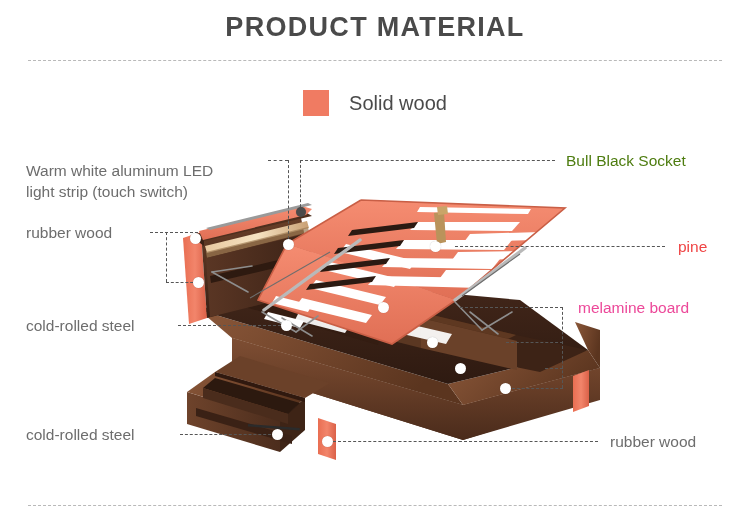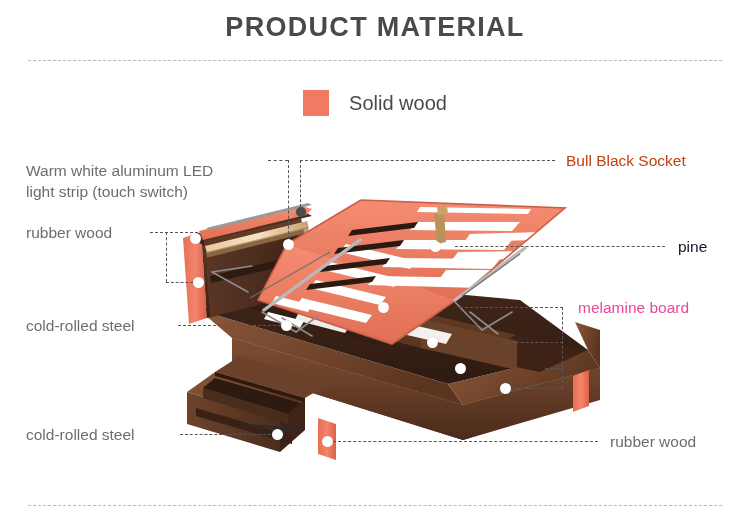--- a/index.html
+++ b/index.html
@@ -327,21 +327,21 @@
 
   <div class="callout left" style="left: 26px; top: 160px; width: 240px; color: rgb(109, 109, 109);">Warm white aluminum LED
 light strip (touch switch)</div>
 
   <div class="callout left" style="left: 26px; top: 222px; width: 130px; color: rgb(109, 109, 109);">rubber wood</div>
 
   <div class="callout left" style="left: 26px; top: 315px; width: 160px; color: rgb(109, 109, 109);">cold-rolled steel</div>
 
   <div class="callout left" style="left: 26px; top: 424px; width: 160px; color: rgb(109, 109, 109);">cold-rolled steel</div>
 
-  <div class="callout right" style="left: 566px; top: 150px; width: 170px; color: #c2410c;">Bull Black Socket</div>
-
-  <div class="callout right" style="left: 678px; top: 236px; width: 60px; color: #0f172a;">pine</div>
+  <div class="callout right" style="left: 566px; top: 150px; width: 170px; color: #4d7c0f;">Bull Black Socket</div>
+
+  <div class="callout right" style="left: 678px; top: 236px; width: 60px; color: #ef4444;">pine</div>
 
   <div class="callout right" style="left: 578px; top: 297px; width: 160px; color: #ec4899;">melamine board</div>
 
   <div class="callout right" style="left: 610px; top: 431px; width: 130px; color: rgb(109, 109, 109);">rubber wood</div>
 
 </div>
 
 </body></html>

